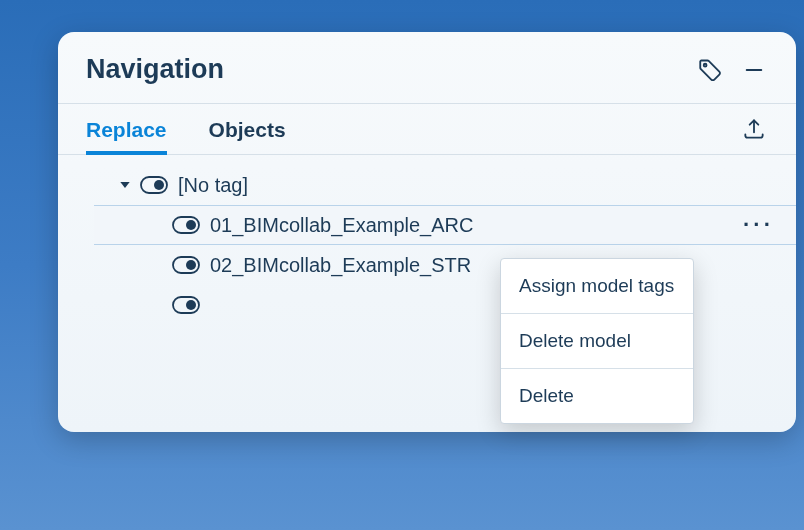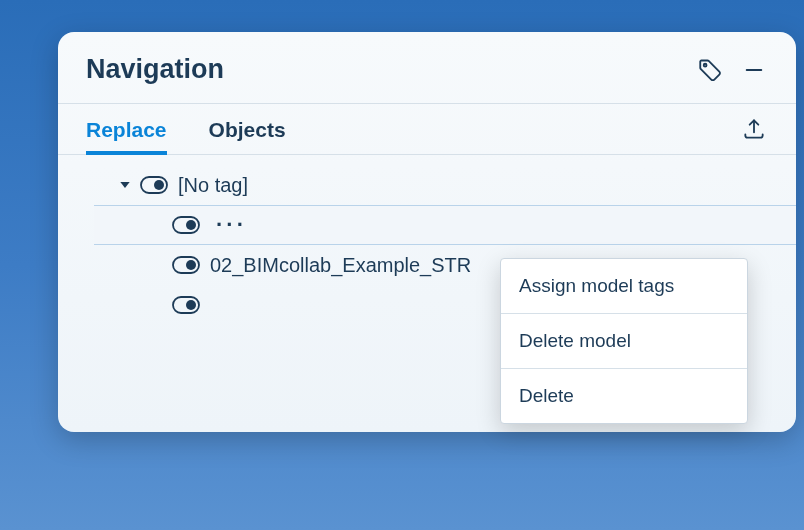--- a/index.html
+++ b/index.html
@@ -127,21 +127,21 @@
     padding: 0 6px;
     font-size: 22px;
     line-height: 1;
     letter-spacing: 3px;
     font-weight: 700;
   }
   .context-menu {
     position: absolute;
     left: 500px;
     top: 258px;
-    width: 248px;
+    width: 194px;
     background: #ffffff;
     border: 1px solid #cbd6e0;
     border-radius: 4px;
     box-shadow: 0 8px 24px rgba(0,0,0,0.18);
   }
   .menu-item {
     padding: 16px 18px;
     font-size: 19px;
     color: #1d3b57;
     border-bottom: 1px solid #d6e0e8;
@@ -198,20 +198,21 @@
     </div>
 
     <div class="tree-row selected">
       <span class="indent"></span>
       <span class="toggle">
         <svg width="28" height="18" viewBox="0 0 28 18" fill="none" stroke="#1d3b57" stroke-width="1.8">
           <rect x="1" y="1" width="26" height="16" rx="8"></rect>
           <circle cx="19" cy="9" r="5" fill="#1d3b57" stroke="none"></circle>
         </svg>
       </span>
+      <span class="label">01_BIMcollab_Example_ARC</span>
       <span class="row-actions">···</span>
     </div>
 
     <div class="tree-row">
       <span class="indent"></span>
       <span class="toggle">
         <svg width="28" height="18" viewBox="0 0 28 18" fill="none" stroke="#1d3b57" stroke-width="1.8">
           <rect x="1" y="1" width="26" height="16" rx="8"></rect>
           <circle cx="19" cy="9" r="5" fill="#1d3b57" stroke="none"></circle>
         </svg>

